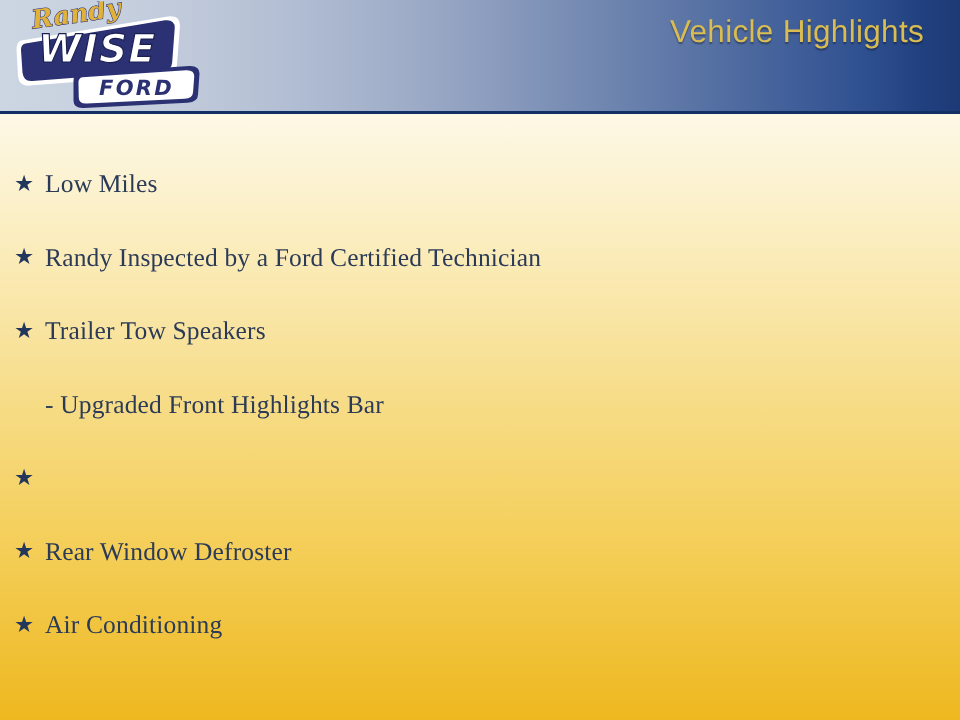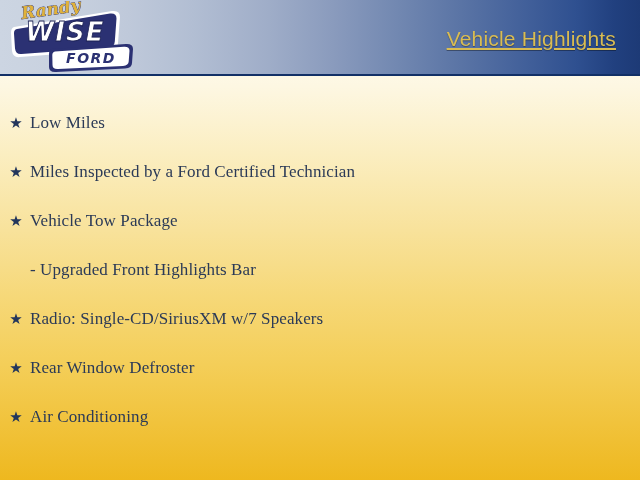--- a/index.html
+++ b/index.html
@@ -52,27 +52,26 @@
       #2f5090 90%,
       #21407f 96%,
       #1d3a76 100%);
     border-bottom: 2px solid #123066;
     box-sizing: border-box;
   }
 
   #header-title {
     position: absolute;
     right: 24px;
-    top: 27px;
+    top: 10px;
     font-size: 21px;
     letter-spacing: 0.2px;
     color: #d9bc52;
     white-space: nowrap;
     text-shadow: 0 1px 1px rgba(0,0,0,0.35);
-    text-decoration: underline;
   }
 
   
   #logo {
     position: absolute;
     left: 8px;
     top: 1px;
     width: 128px;
     height: 74px;
   }
@@ -150,36 +149,35 @@
 
   <div id="highlights">
 
     <div class="hl-row">
       <span class="hl-star">★</span>
       <span class="hl-label">Low Miles</span>
     </div>
 
     <div class="hl-row">
       <span class="hl-star">★</span>
-      <span class="hl-label">Miles Inspected by a Ford Certified Technician</span>
+      <span class="hl-label">Randy Inspected by a Ford Certified Technician</span>
     </div>
 
     <div class="hl-row">
       <span class="hl-star">★</span>
-      <span class="hl-label">Vehicle Tow Package</span>
+      <span class="hl-label">Trailer Tow Speakers</span>
     </div>
 
     <div class="hl-row sub">
       <span class="hl-label">- Upgraded Front Highlights Bar</span>
     </div>
 
 
     <div class="hl-row">
       <span class="hl-star">★</span>
-      <span class="hl-label">Radio: Single-CD/SiriusXM w/7 Speakers</span>
     </div>
 
     <div class="hl-row">
       <span class="hl-star">★</span>
       <span class="hl-label">Rear Window Defroster</span>
     </div>
 
     <div class="hl-row">
       <span class="hl-star">★</span>
       <span class="hl-label">Air Conditioning</span>

